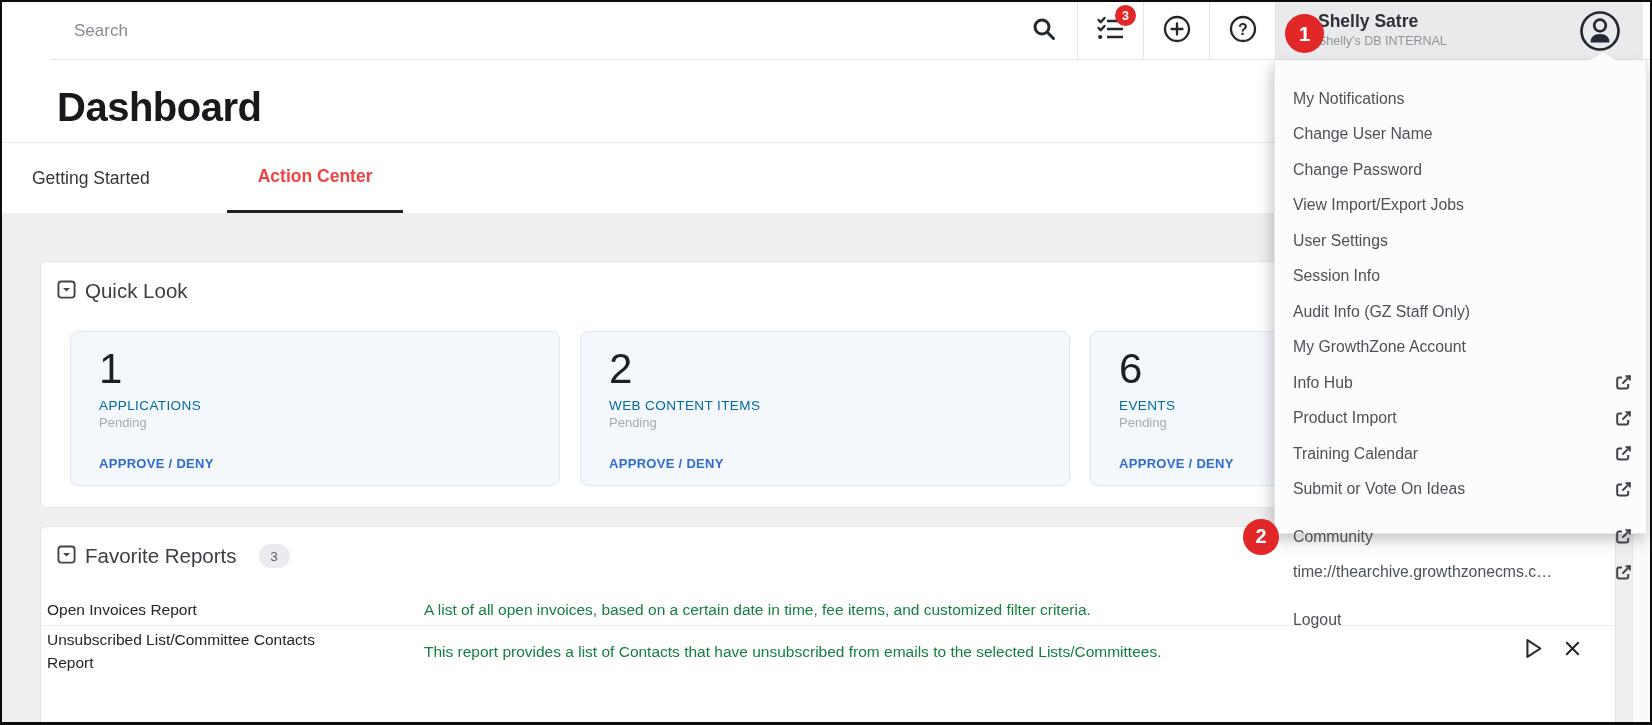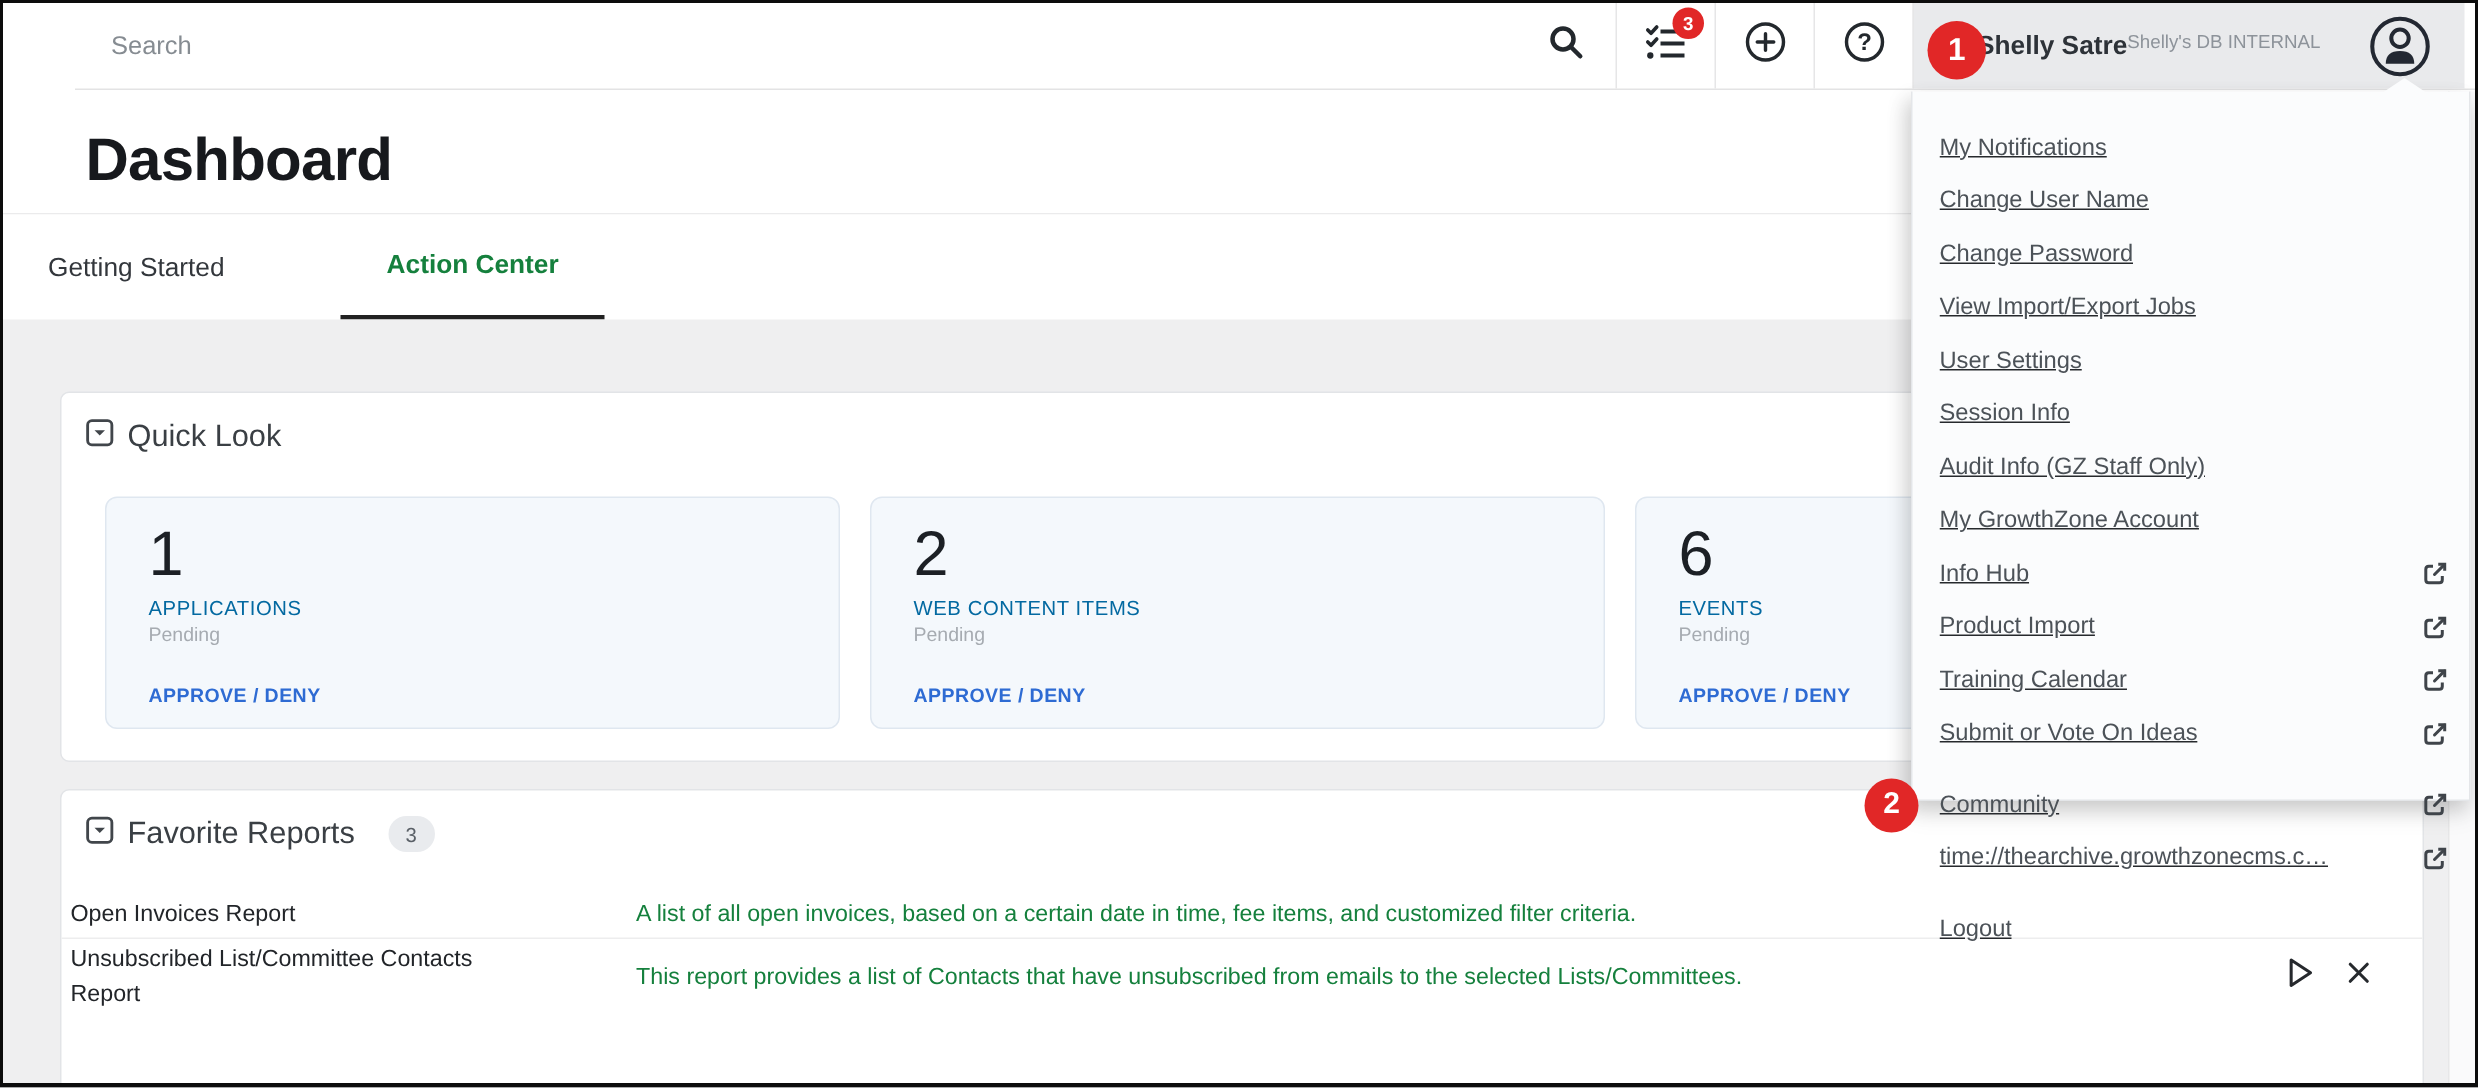--- a/index.html
+++ b/index.html
@@ -16,35 +16,35 @@
     font-family:inherit; font-size:17px; color:#5f6368; padding-left:24px; }
   .search-input::placeholder { color:#868c92; }
   .icon-btn { width:66px; display:flex; align-items:center; justify-content:center;
     position:relative; cursor:pointer; border-left:1px solid #e6e6e7; }
   .icon-btn.first { border-left:none; }
   .count-badge { position:absolute; top:3px; right:7px; width:21px; height:21px;
     border-radius:50%; background:var(--red); color:#fff; font-size:12.5px; font-weight:700;
     display:flex; align-items:center; justify-content:center; }
   .user-box { width:368px; margin-right:7px; background:#e9eaec; border-left:1px solid #e6e6e7;
     display:flex; align-items:center; padding-left:42px; position:relative; cursor:pointer; }
-  .user-text { display:flex; line-height:1.25;text-align:right; }
+  .user-text { display:flex; flex-direction:column; line-height:1.25; }
   .user-name { font-size:17.5px; font-weight:700; color:#2d3238; }
   .user-org { font-size:12.5px; color:#8d939a; margin-top:1px; }
   .avatar { position:absolute; right:21px; top:7px; }
   
   .titlebar { position:absolute; top:59px; left:0; right:0; height:82px; background:#fff;
     border-bottom:1px solid #ebebec; z-index:0; }
   .page-title { position:absolute; left:30px; top:24px; font-size:40px; font-weight:700;
     color:#17191d; letter-spacing:-.5px;margin-left:25px; }
   .tabsbar { position:absolute; top:141px; left:0; right:0; height:70px; background:#fff; z-index:0; }
   .tabs { display:flex; height:100%; margin-left:30px;gap:45px; }
   .tab { display:flex; align-items:center; justify-content:center; font-size:17.5px;
     color:#33373c; cursor:pointer; height:100%; }
   .tab.t1 { padding-right:0; }
-  .tab.active { margin-left:32px; padding:0 31px; font-weight:700; color:#15803d;
+  .tab.active { margin-left:32px; padding:0 31px; font-weight:700; color:#ef4444;
     border-bottom:3px solid #222; }
   
   .content { position:absolute; top:211px; left:0; right:0; bottom:0; background:#efeff0; z-index:0; }
   .card { position:absolute; left:38px; width:1576px; background:#fff;
     border:1px solid #e2e4e7; border-radius:6px; }
   .quick-card { top:48px; height:247px; }
   .fav-card { top:313px; height:240px; border-bottom:none; border-radius:6px 6px 0 0; }
   .sec-head { display:flex; align-items:center; gap:9px; padding:17px 0 0 16px; }
   .sec-title { font-size:20.5px; color:#3a3f44; }
   .count-pill { margin-left:13px; min-width:31px; height:24px; padding:0 9px; border-radius:12px;
@@ -65,21 +65,21 @@
   .report-row:nth-child(3) { min-height:64px; align-items:flex-start; padding-top:15px; }
   .report-name { width:377px; flex:none; font-size:15.5px; color:#222529; }
   .report-name .inner { display:block; max-width:290px; line-height:1.45; }
   .report-desc { flex:1; font-size:15.5px; color:#15803d; padding-right:200px; }
   .row-actions { position:absolute; top:9px; left:1478px; display:flex; align-items:center; gap:18px; }
   .row-actions .act { cursor:pointer; display:flex; align-items:center; justify-content:center; }
   
   .menu { position:absolute; left:1272px; top:59px; width:373px; height:473px;
     background:#fbfcfd; border:1px solid #e4e6e9; border-top:none;
     box-shadow:-4px 5px 12px rgba(0,0,0,.13), 0 8px 16px rgba(0,0,0,.10);
-    padding-top:20px; z-index:5;text-decoration:underline; }
+    padding-top:20px; z-index:5; }
   .menu-caret { position:absolute; top:50px; left:1586px; width:0; height:0;
     border-left:15px solid transparent; border-right:15px solid transparent;
     border-bottom:10px solid #fbfcfd; z-index:6; }
   .menu-item { height:35.5px; display:flex; align-items:center; padding:0 14px 0 18px;
     font-size:15.8px; color:#4c5258; position:relative; cursor:pointer; white-space:nowrap; }
   .menu-item.gap-before { margin-top:12px; }
   .mi-label { overflow:hidden; text-overflow:ellipsis; }
   .ext { margin-left:auto; display:flex; flex:none; padding-left:10px; }
   .anno-badge { position:absolute; width:36px; height:36px; border-radius:50%;
     background:var(--red); color:#fff; font-size:20px; font-weight:700;

